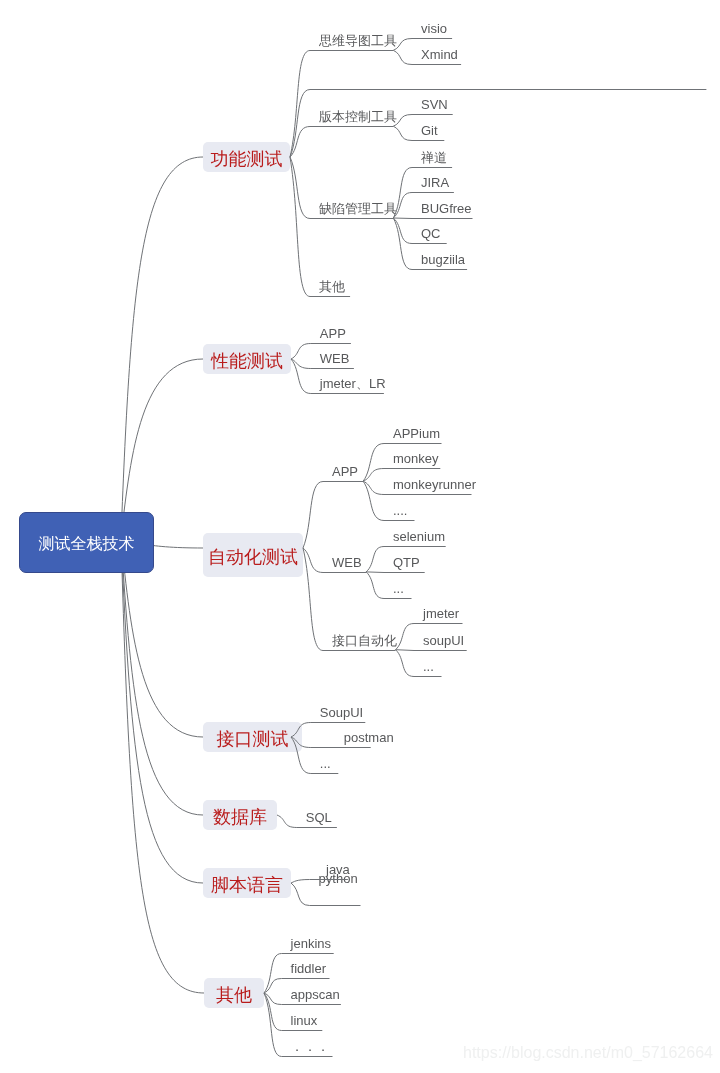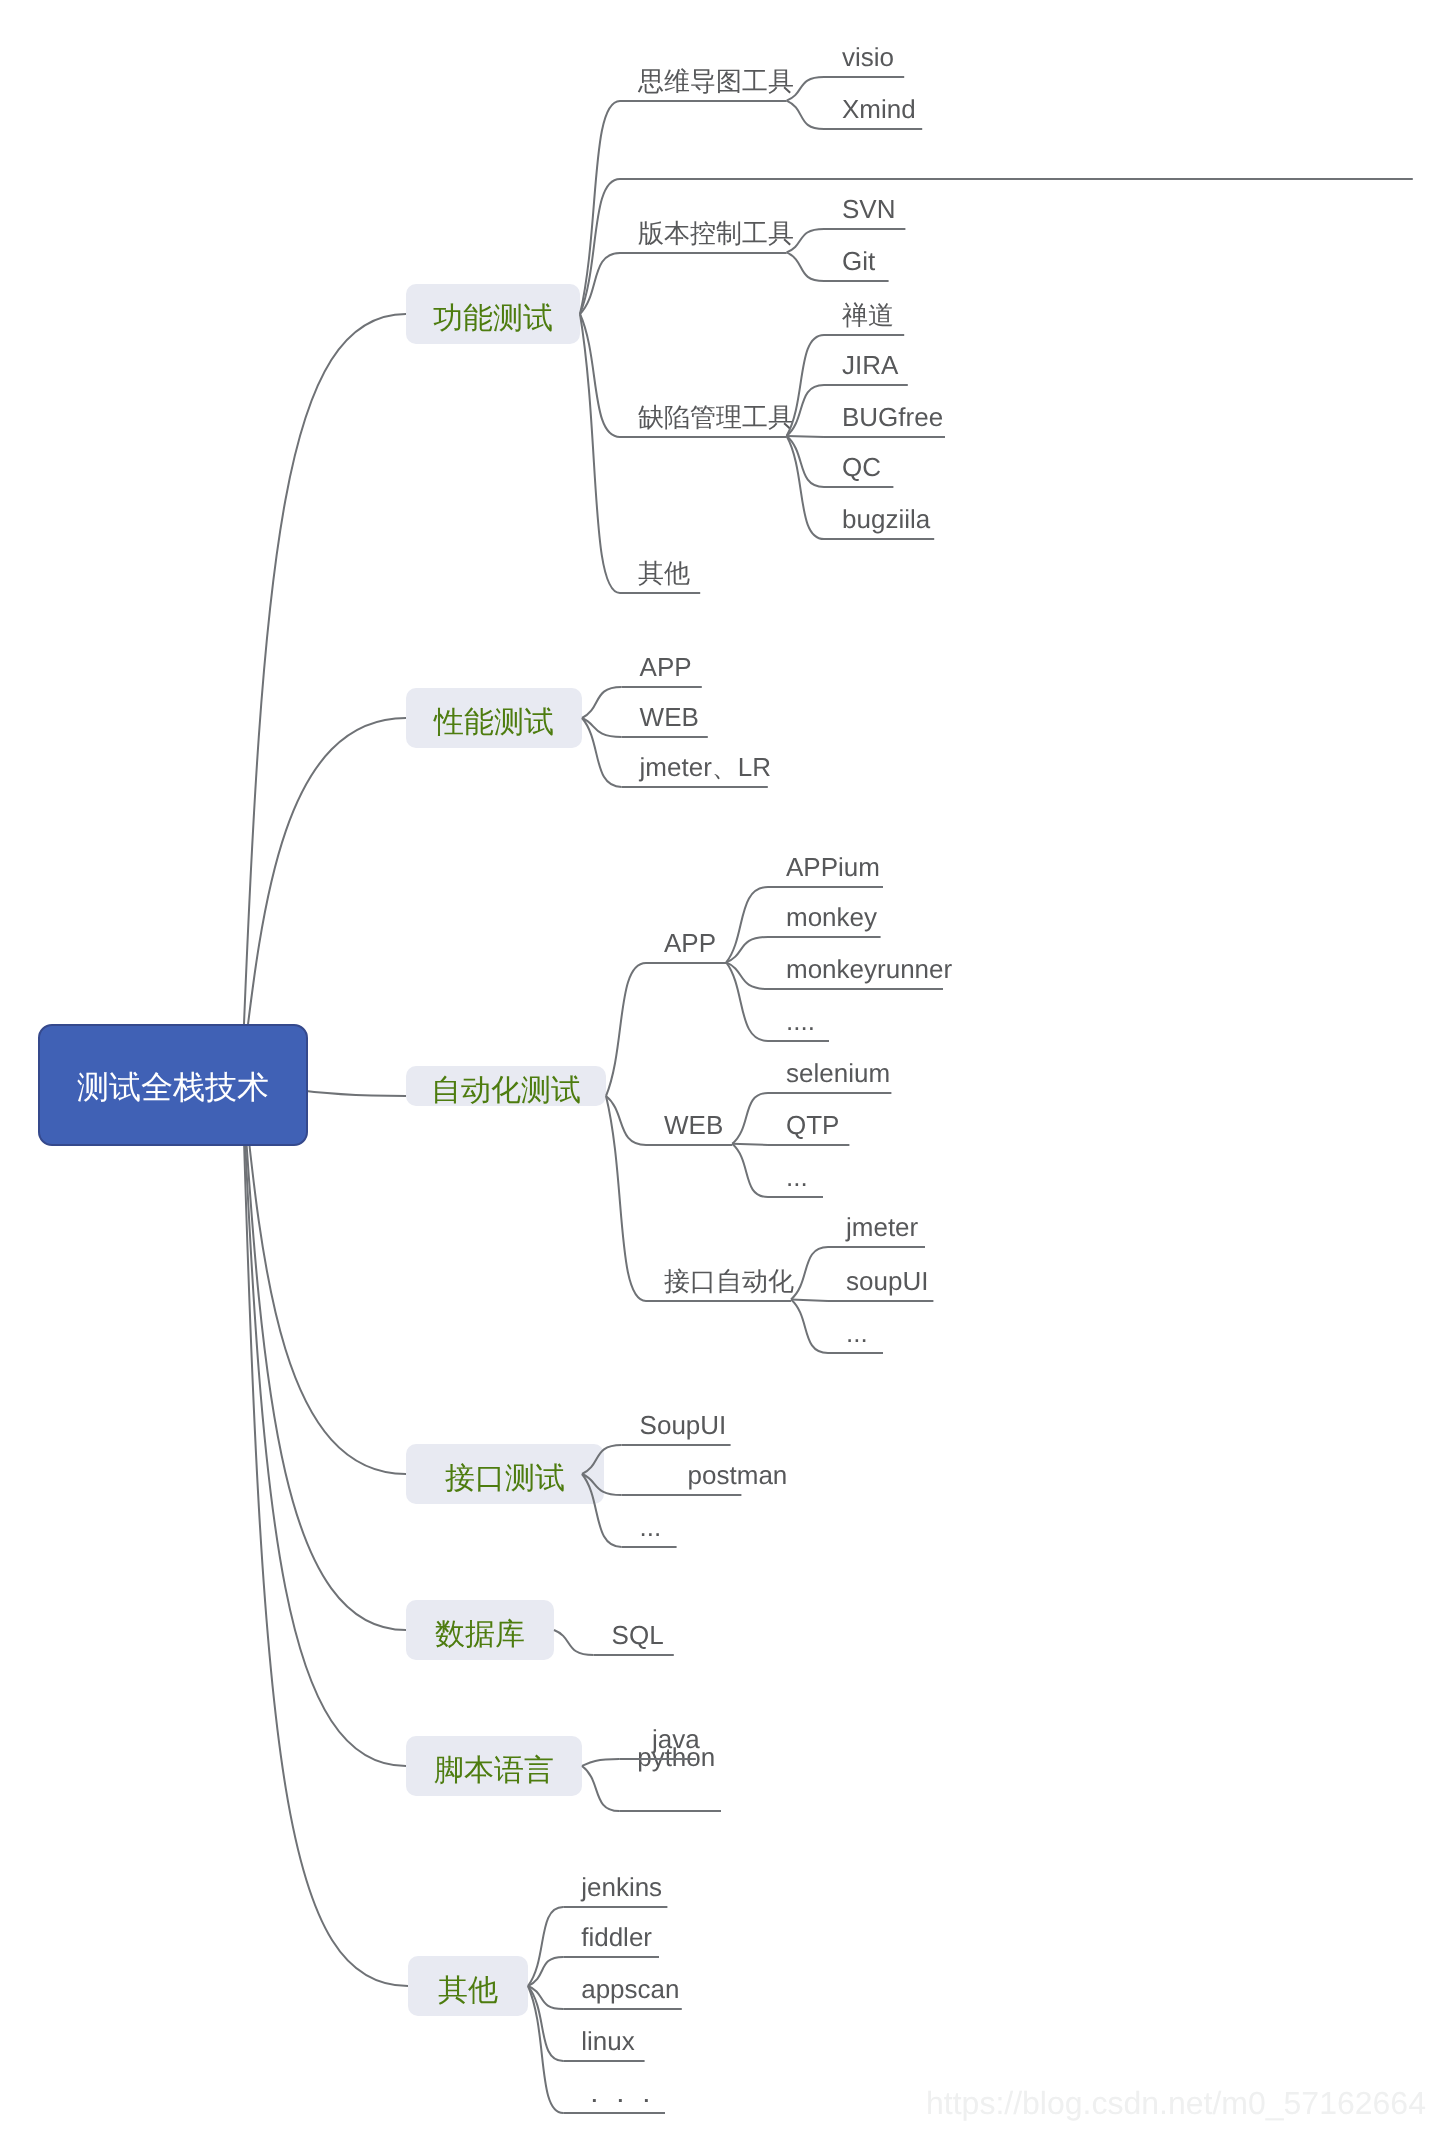--- a/index.html
+++ b/index.html
@@ -8,21 +8,21 @@
   body{width:720px;height:1073px;overflow:hidden;
        font-family:"Liberation Sans",sans-serif;}
   #stage{position:relative;width:720px;height:1073px;background:#ffffff;}
   svg{position:absolute;left:0;top:0;}
   #nodes{position:absolute;left:0;top:0;width:720px;height:1073px;}
   .node-box{position:absolute;box-sizing:border-box;display:flex;
             align-items:center;justify-content:center;}
   .root-box{background:#4061b5;border:1px solid #35498c;color:#ffffff;
             font-size:16px;border-radius:7px;}
   .root-box span{position:relative;top:1.5px;}
-  .l1-box{background:#e8eaf2;color:#4d7c0f;font-size:15px;border-radius:5px;}
+  .l1-box{background:#e8eaf2;color:#b91c1c;font-size:18px;border-radius:5px;}
   .l1-box span{position:relative;top:2px;}
   .lbl{position:absolute;color:#57585a;white-space:nowrap;
        font-size:13px;line-height:1;}
   .wm{position:absolute;color:#eff0f0;font-size:16px;white-space:nowrap;}
 
 </style>
 </head>
 <body>
 
 <div id="stage">
@@ -54,21 +54,21 @@
       <div class="lbl l3" style="left: 421px; bottom: 858.5px;">BUGfree</div>
       <div class="lbl l3" style="left: 421px; bottom: 833px;">QC</div>
       <div class="lbl l3" style="left: 421px; bottom: 807.4px;">bugziila</div>
       <div class="lbl l2" style="left: 319px; bottom: 780.4px;">其他</div>
       <div class="node-box l1-box" style="left: 203px; top: 344px; width: 88px; height: 30px;">
         <span>性能测试</span>
       </div>
       <div class="lbl l2" style="left: 319.8px; bottom: 733.4px;">APP</div>
       <div class="lbl l2" style="left: 319.8px; bottom: 707.7px;">WEB</div>
       <div class="lbl l2" style="left: 319.8px; bottom: 682.8px;">jmeter、LR</div>
-      <div class="node-box l1-box" style="left: 203px; top: 533px; width: 100px; height: 20px;">
+      <div class="node-box l1-box" style="left: 203px; top: 533px; width: 100px; height: 44px;">
         <span>自动化测试</span>
       </div>
       <div class="lbl l2" style="left: 332px; bottom: 594.8px;">APP</div>
       <div class="lbl l3" style="left: 393px; bottom: 633.4px;">APPium</div>
       <div class="lbl l3" style="left: 393px; bottom: 607.7px;">monkey</div>
       <div class="lbl l3" style="left: 393px; bottom: 581.8px;">monkeyrunner</div>
       <div class="lbl l3" style="left: 393px; bottom: 556px;">....</div>
       <div class="lbl l2" style="left: 332px; bottom: 504.1px;">WEB</div>
       <div class="lbl l3" style="left: 393px; bottom: 530.2px;">selenium</div>
       <div class="lbl l3" style="left: 393px; bottom: 504.1px;">QTP</div>

